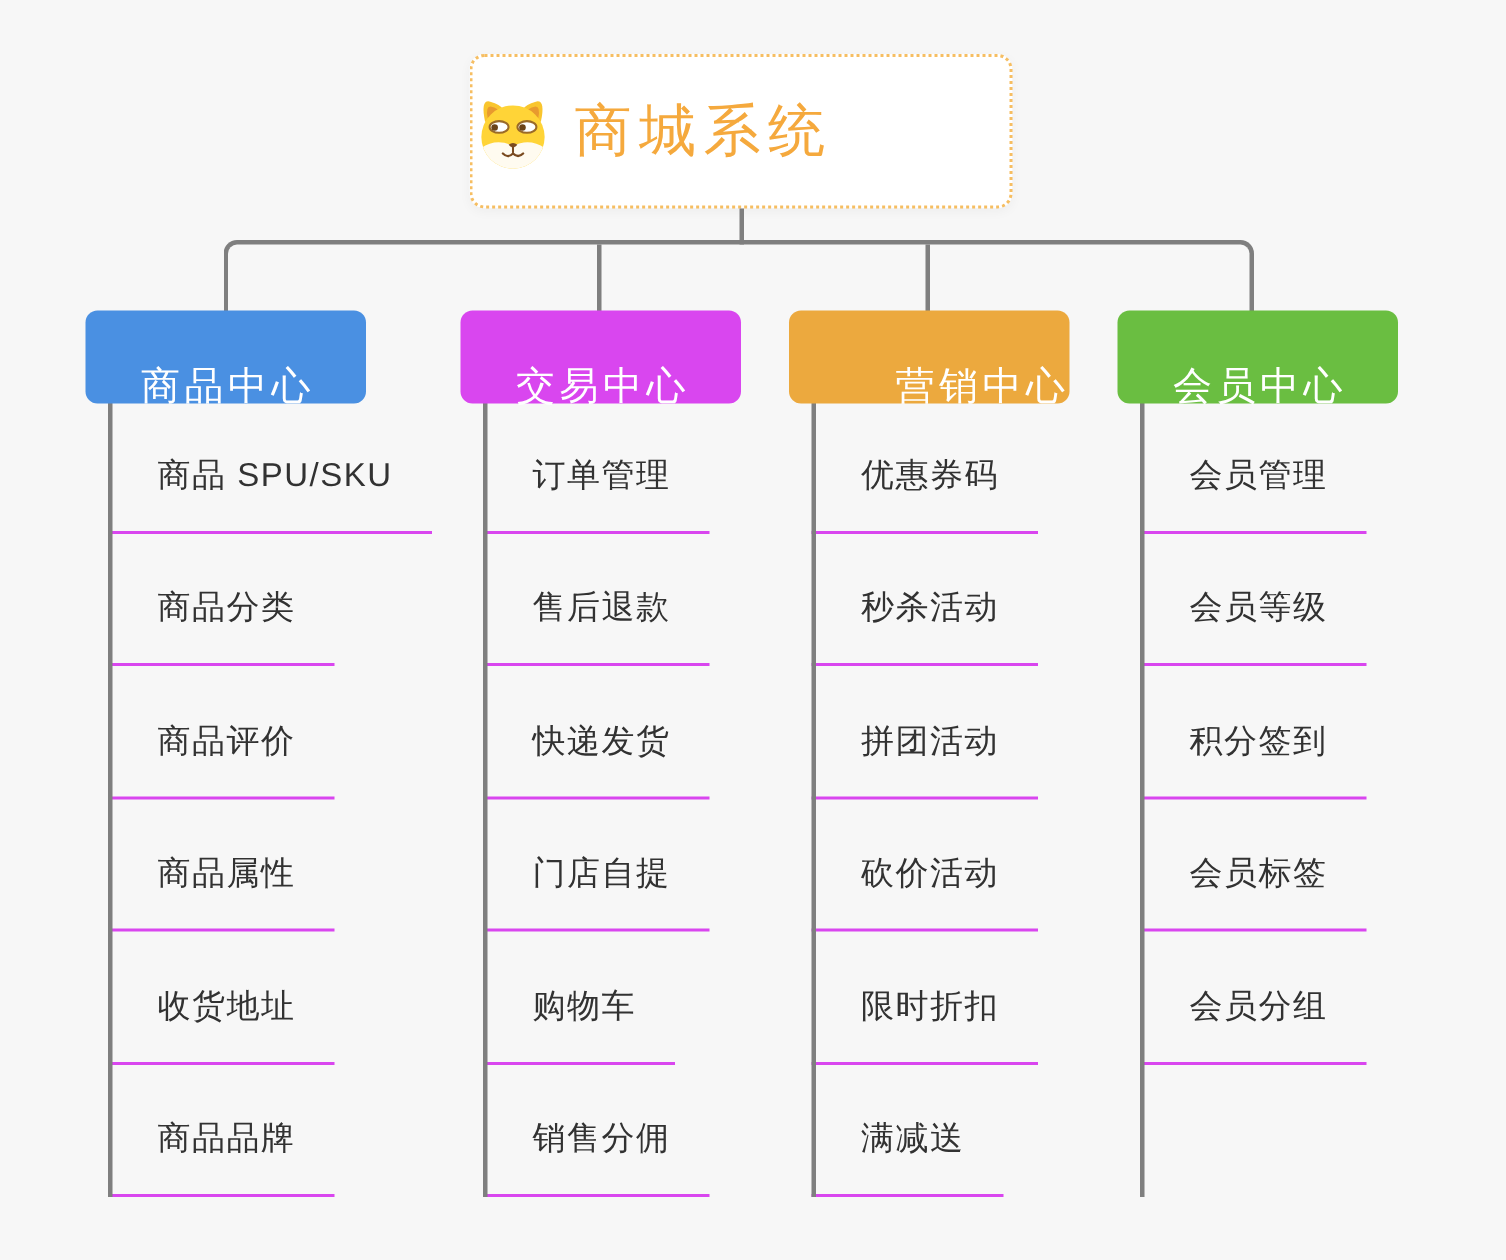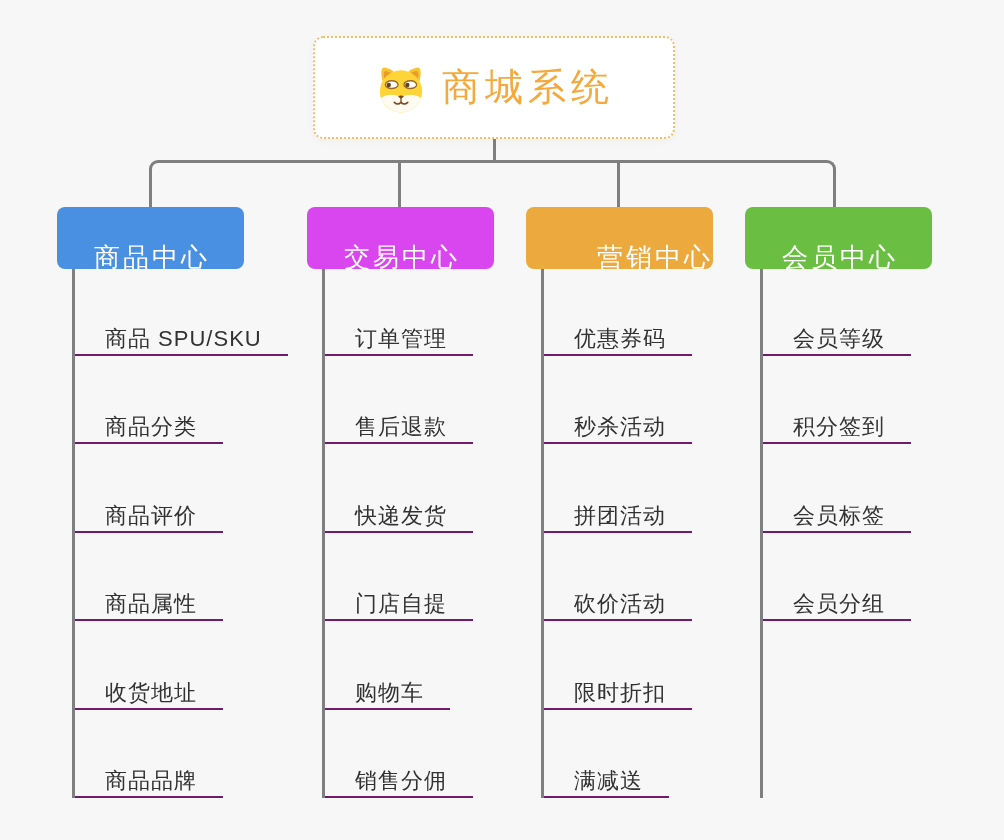--- a/index.html
+++ b/index.html
@@ -1,21 +1,21 @@
 <!DOCTYPE html>
 <html><head>
 <meta charset="utf-8">
 <style>
   html,body{margin:0;padding:0;background:#f7f7f7;font-family:"Liberation Sans","DejaVu Sans",sans-serif;}
   .mindmap{position:relative;width:1004px;height:840px;background:#f7f7f7;overflow:hidden;}
 
   
   .root{position:absolute;left:313px;top:36px;width:362px;height:103px;background:#ffffff;
         border:2px dotted #f6be62;border-radius:10px;box-sizing:border-box;
-        display:flex;align-items:center;justify-content:center;gap:14px;
+        display:flex;align-items:center;justify-content:flex-start;gap:14px;
         box-shadow:0 2px 8px rgba(0,0,0,0.04);}
   .root-title{font-size:38px;letter-spacing:5px;color:#f5a93d;font-weight:400;white-space:nowrap;}
   .dog{width:54px;height:54px;flex:0 0 auto;}
 
   
   .conn{position:absolute;background:#7f7f7f;}
   .stem-root{left:493px;top:139px;width:3px;height:24px;}
   .hbar{position:absolute;left:149px;top:160px;width:687px;height:48px;background:transparent;
         border-top:3px solid #7f7f7f;border-left:3px solid #7f7f7f;border-right:3px solid #7f7f7f;
         border-radius:9px 9px 0 0;box-sizing:border-box;}
@@ -27,21 +27,21 @@
           display:flex;align-items:center;justify-content:center;z-index:2;}
   .branch span{color:#ffffff;font-size:26px;letter-spacing:3px;text-indent:3px;white-space:nowrap;margin-top:39px;}
   .pos-b0{left:57px}.pos-b1{left:307px}.pos-b2{left:526px}.pos-b3{left:745px}
 
   
   .col{position:absolute;top:267px;width:240px;}
   .pos-c0{left:57px}.pos-c1{left:307px}.pos-c2{left:526px}.pos-c3{left:745px}
   .vline{position:absolute;left:15px;top:1px;width:3px;height:530px;background:#7f7f7f;}
   .row{height:88.5px;display:flex;align-items:flex-end;margin-left:15px;}
   .row span{display:inline-block;font-size:22px;letter-spacing:1px;color:#323232;
-            padding:0 26px 0 33px;border-bottom:2px solid #701a75;white-space:nowrap;}
+            padding:0 26px 22px 33px;border-bottom:2px solid #d946ef;white-space:nowrap;}
 </style>
 </head>
 <body>
 
 <div class="mindmap">
 
   <div class="root">
     <svg class="dog" viewBox="0 0 64 64" aria-hidden="true">
       <path d="M10 24 Q6 6 14 8 Q22 10 24 14 Z" fill="#f9c52e"></path>
       <path d="M54 24 Q58 6 50 8 Q42 10 40 14 Z" fill="#f9c52e"></path>
@@ -143,20 +143,23 @@
         <span>限时折扣</span>
       </div>
     <div class="row">
         <span>满减送</span>
       </div>
   </div>
 
   <div class="col pos-c3">
     <div class="vline"></div>
     <div class="row">
+        <span>会员管理</span>
+      </div>
+    <div class="row">
         <span>会员等级</span>
       </div>
     <div class="row">
         <span>积分签到</span>
       </div>
     <div class="row">
         <span>会员标签</span>
       </div>
     <div class="row">
         <span>会员分组</span>

